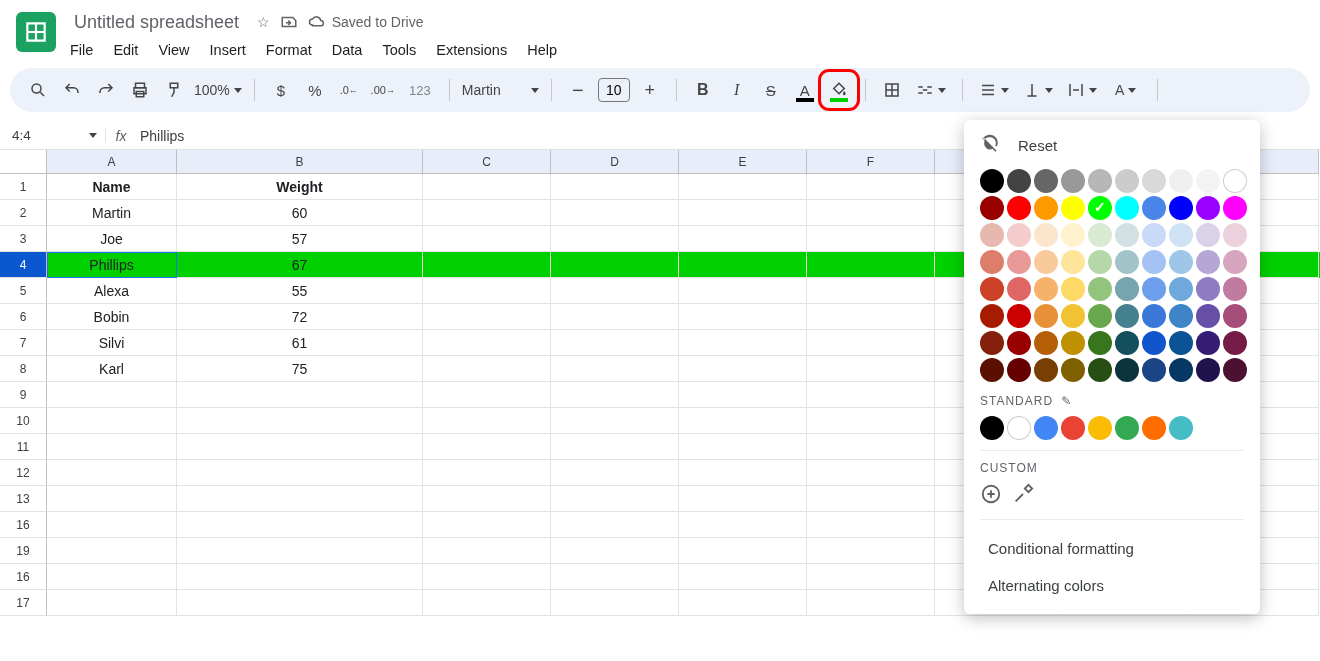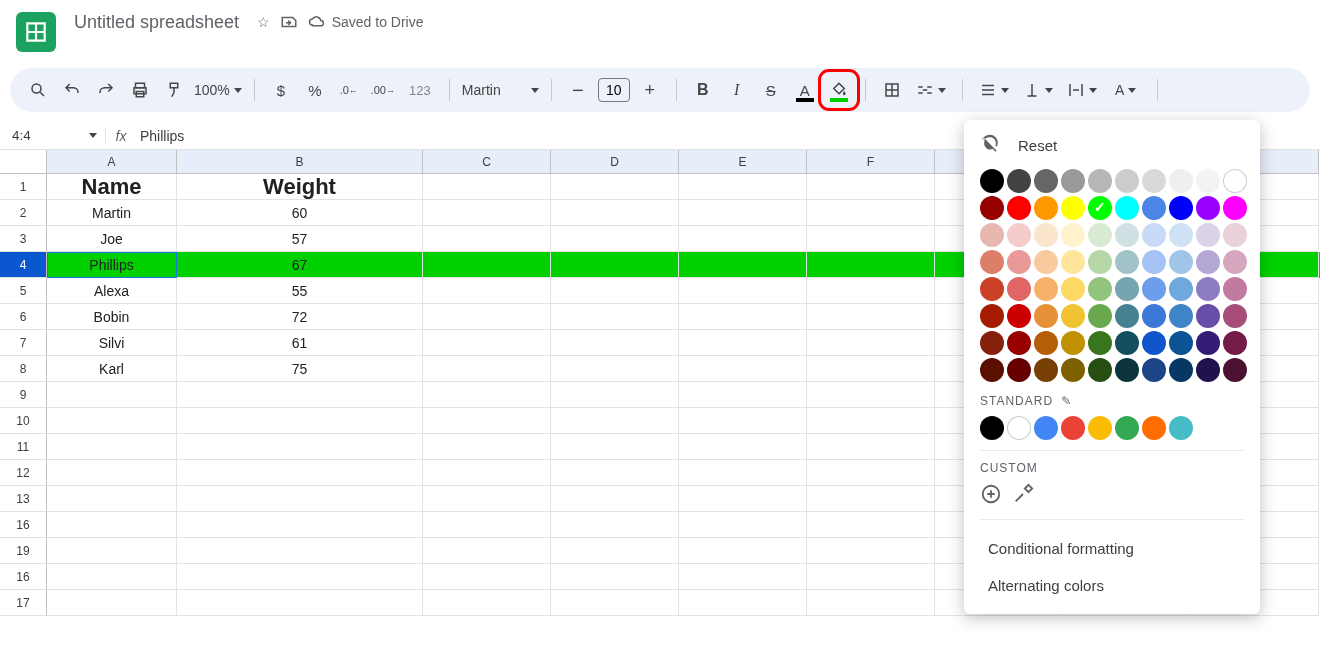--- a/index.html
+++ b/index.html
@@ -40,21 +40,21 @@
   .grid { display:flex; }
   .rowhdrs { display:flex; flex-direction:column; }
   .corner { width:47px; height:24px; border-right:1px solid #c0c0c0; border-bottom:1px solid #c0c0c0; background:#fff;}
   .colhdrs { display:flex; }
   .colhdr { height:24px; border-right:1px solid #c0c0c0; border-bottom:1px solid #c0c0c0; background:#e8eef9; text-align:center; font-size:12px; color:#3c4043; display:flex; align-items:center; justify-content:center;}
   .rowhdr { width:47px; height:26px; border-right:1px solid #c0c0c0; border-bottom:1px solid #e1e3e1; background:#fff; text-align:center; font-size:12px; color:#3c4043; display:flex; align-items:center; justify-content:center;}
   .rowhdr.sel { background:#0b57d0; color:#fff; }
   .cells { position:relative; }
   .row { display:flex; height:26px; }
   .cell { border-right:1px solid #e1e3e1; border-bottom:1px solid #e1e3e1; display:flex; align-items:center; justify-content:center; font-size:14px; color:#202124; overflow:hidden;}
-  .cell.header-cell { font-weight:bold; font-size:22px; }
+  .cell.header-cell { font-weight:bold; font-size:14px; }
   .row.sel { background:#00d000; }
   .row.sel .cell:first-child { outline:1px solid #1a73e8; outline-offset:-1px; background:#00d000;}
   .colA{width:130px;} .colB{width:246px;} .colC{width:128px;} .colD{width:128px;} .colE{width:128px;} .colF{width:128px;} .colG{width:128px;} .colH{width:128px;} .colI{width:128px;}
 
   
   .popup { position:absolute; top:120px; left:964px; width:296px; background:#fff; border-radius:6px; box-shadow:0 4px 16px rgba(0,0,0,.25); padding:14px 16px 10px 16px; z-index:100;}
   .reset-row { display:flex; align-items:center; gap:18px; margin-bottom:12px; font-size:15px; color:#3c4043;}
   .swatch-grid { display:grid; grid-template-columns:repeat(10, 24px); gap:3px; margin-bottom:12px;}
   .sw { width:24px; height:24px; border-radius:50%; cursor:pointer; position:relative;}
   .sw.check::after{content:'✓'; color:#fff; font-size:14px; position:absolute; top:3px; left:6px; font-weight:bold;}
@@ -88,20 +88,31 @@
               <path d="M11 10l3 3-3 3M14 13H8"></path>
             </svg>
           </span>
         <span class="saved">
             <svg width="18" height="18" viewBox="0 0 24 24" fill="none" stroke="#5f6368" stroke-width="2">
               <path d="M6 16a4 4 0 010-8 6 6 0 0111 2 3.5 3.5 0 010 7H6z"></path>
             </svg>
             <span>Saved to Drive</span>
           </span>
       </div>
+    </div>
+    <div class="menu-row">
+      <span class="menu-item">File</span>
+      <span class="menu-item">Edit</span>
+      <span class="menu-item">View</span>
+      <span class="menu-item">Insert</span>
+      <span class="menu-item">Format</span>
+      <span class="menu-item">Data</span>
+      <span class="menu-item">Tools</span>
+      <span class="menu-item">Extensions</span>
+      <span class="menu-item">Help</span>
     </div>
   </div>
 </div>
 
 <div class="toolbar-wrap">
 <div class="toolbar">
   <span class="tbtn">
         <svg viewBox="0 0 24 24" fill="none" stroke="currentColor" stroke-width="2">
           <circle cx="10" cy="10" r="6"></circle>
           <path d="M20 20l-5-5"></path>

